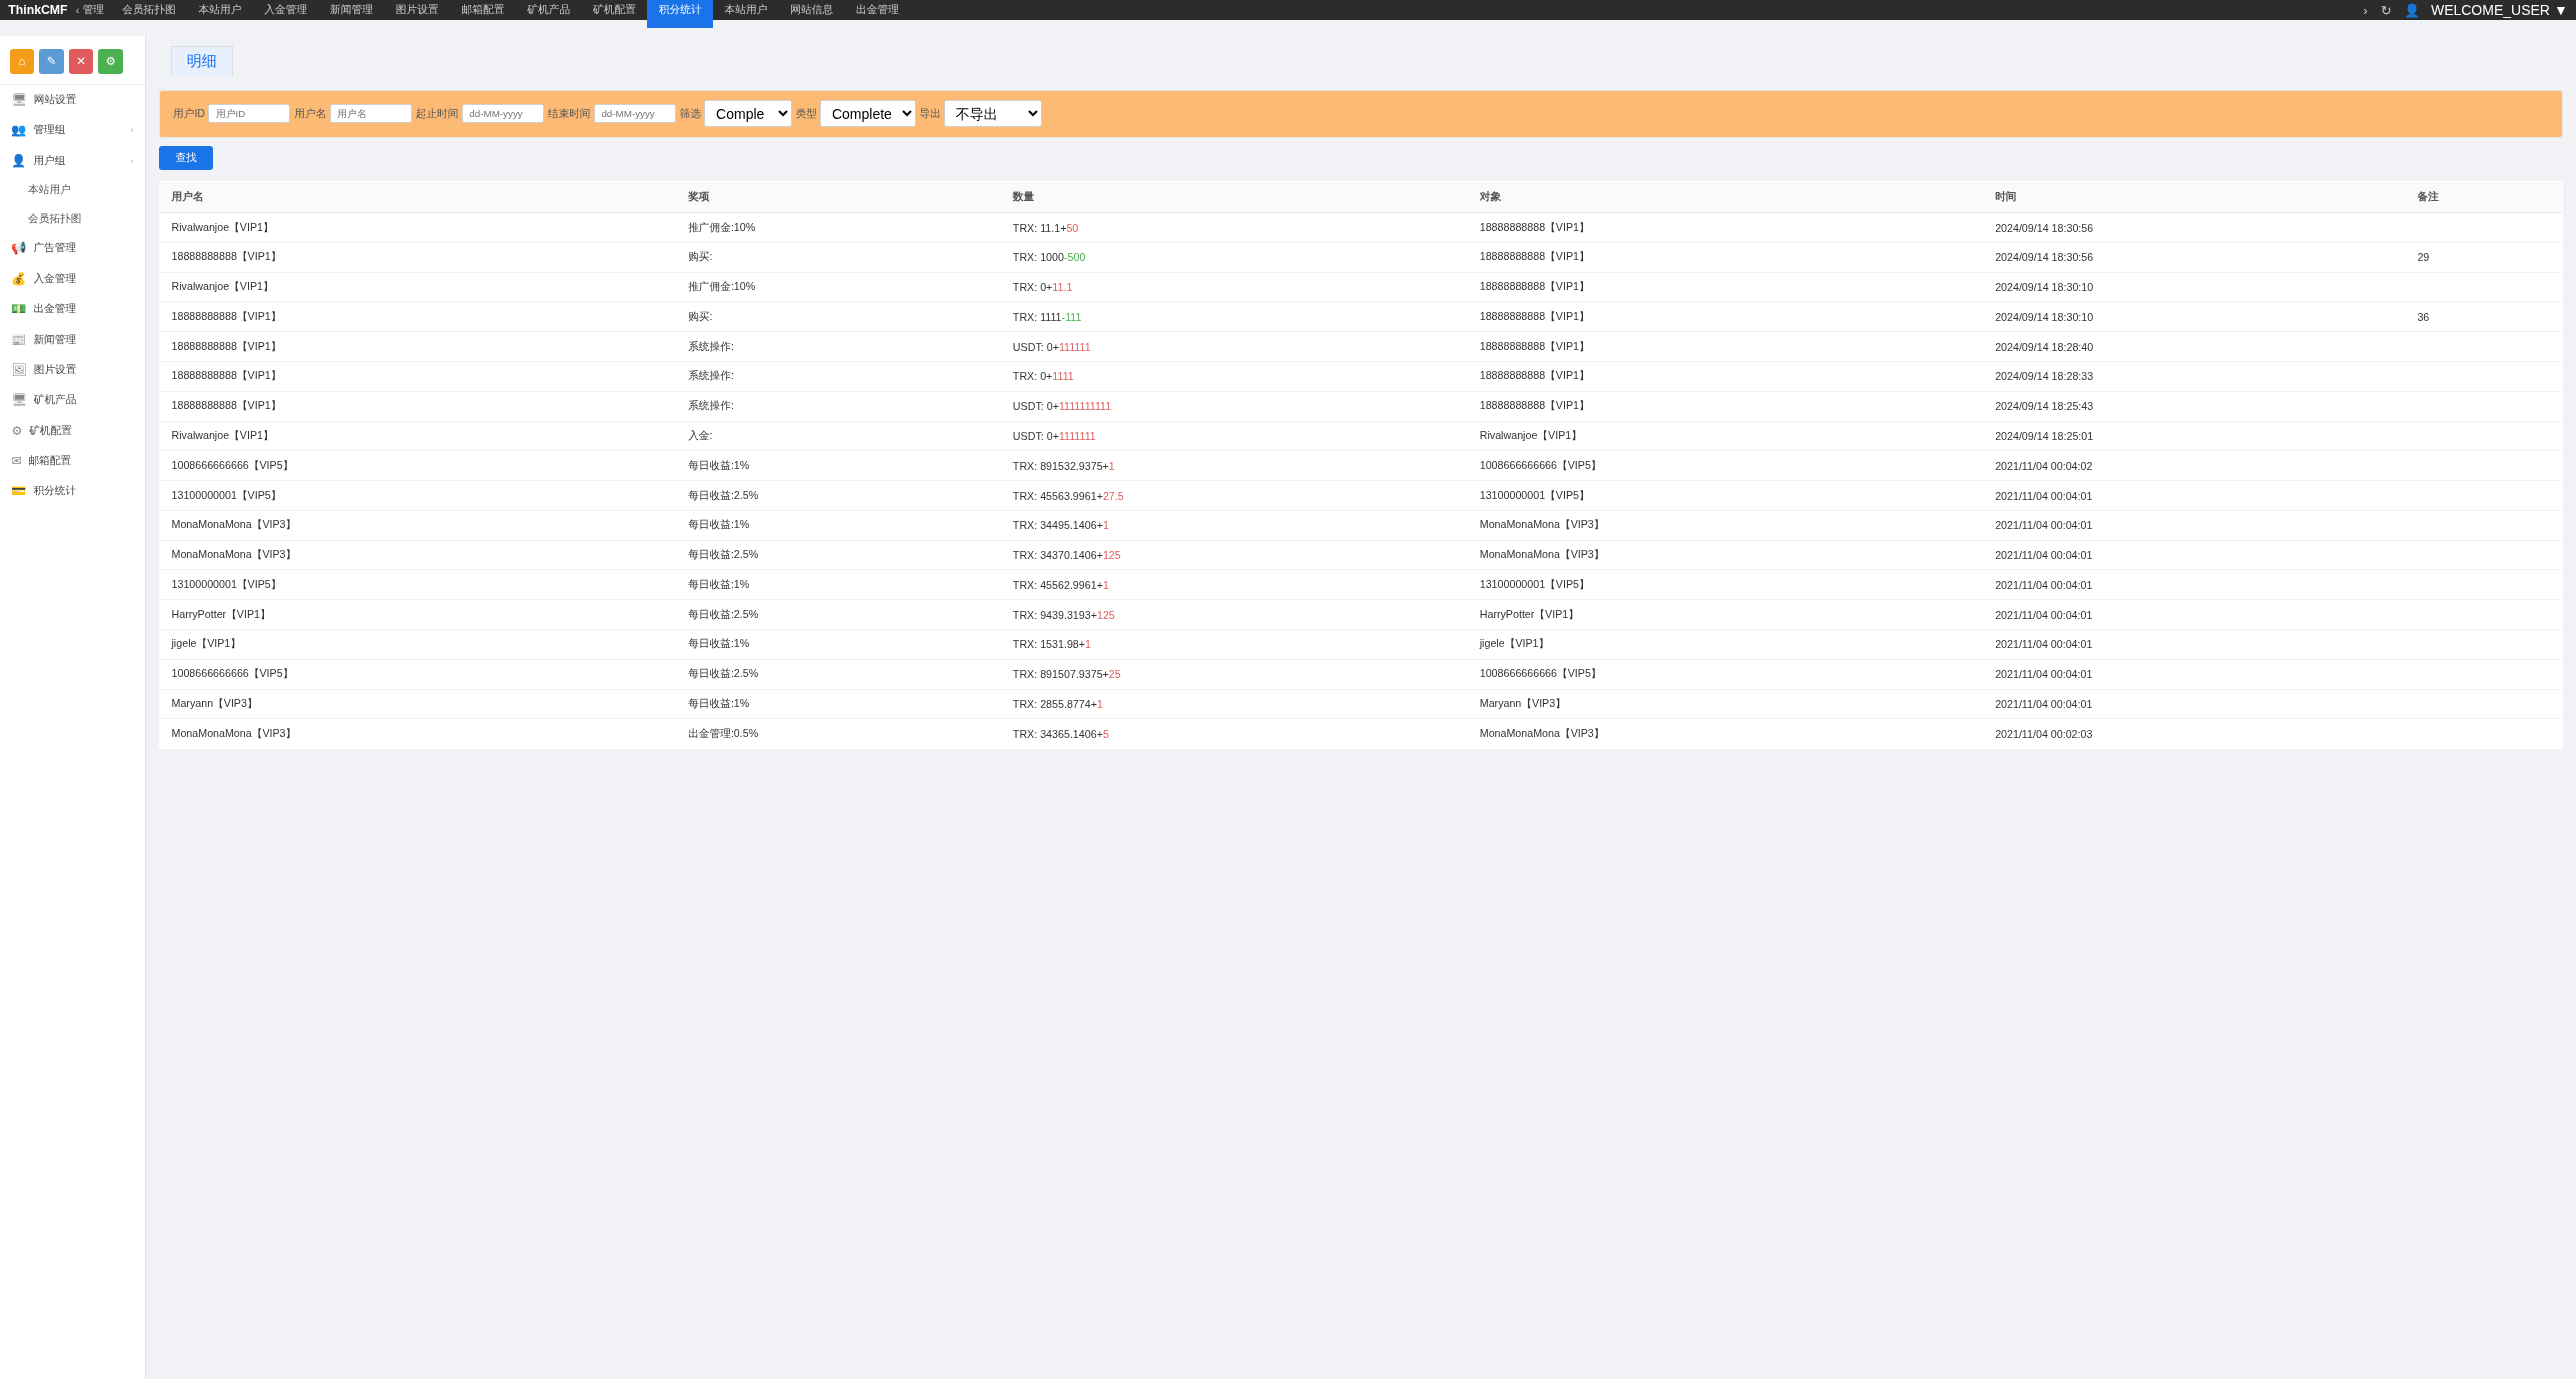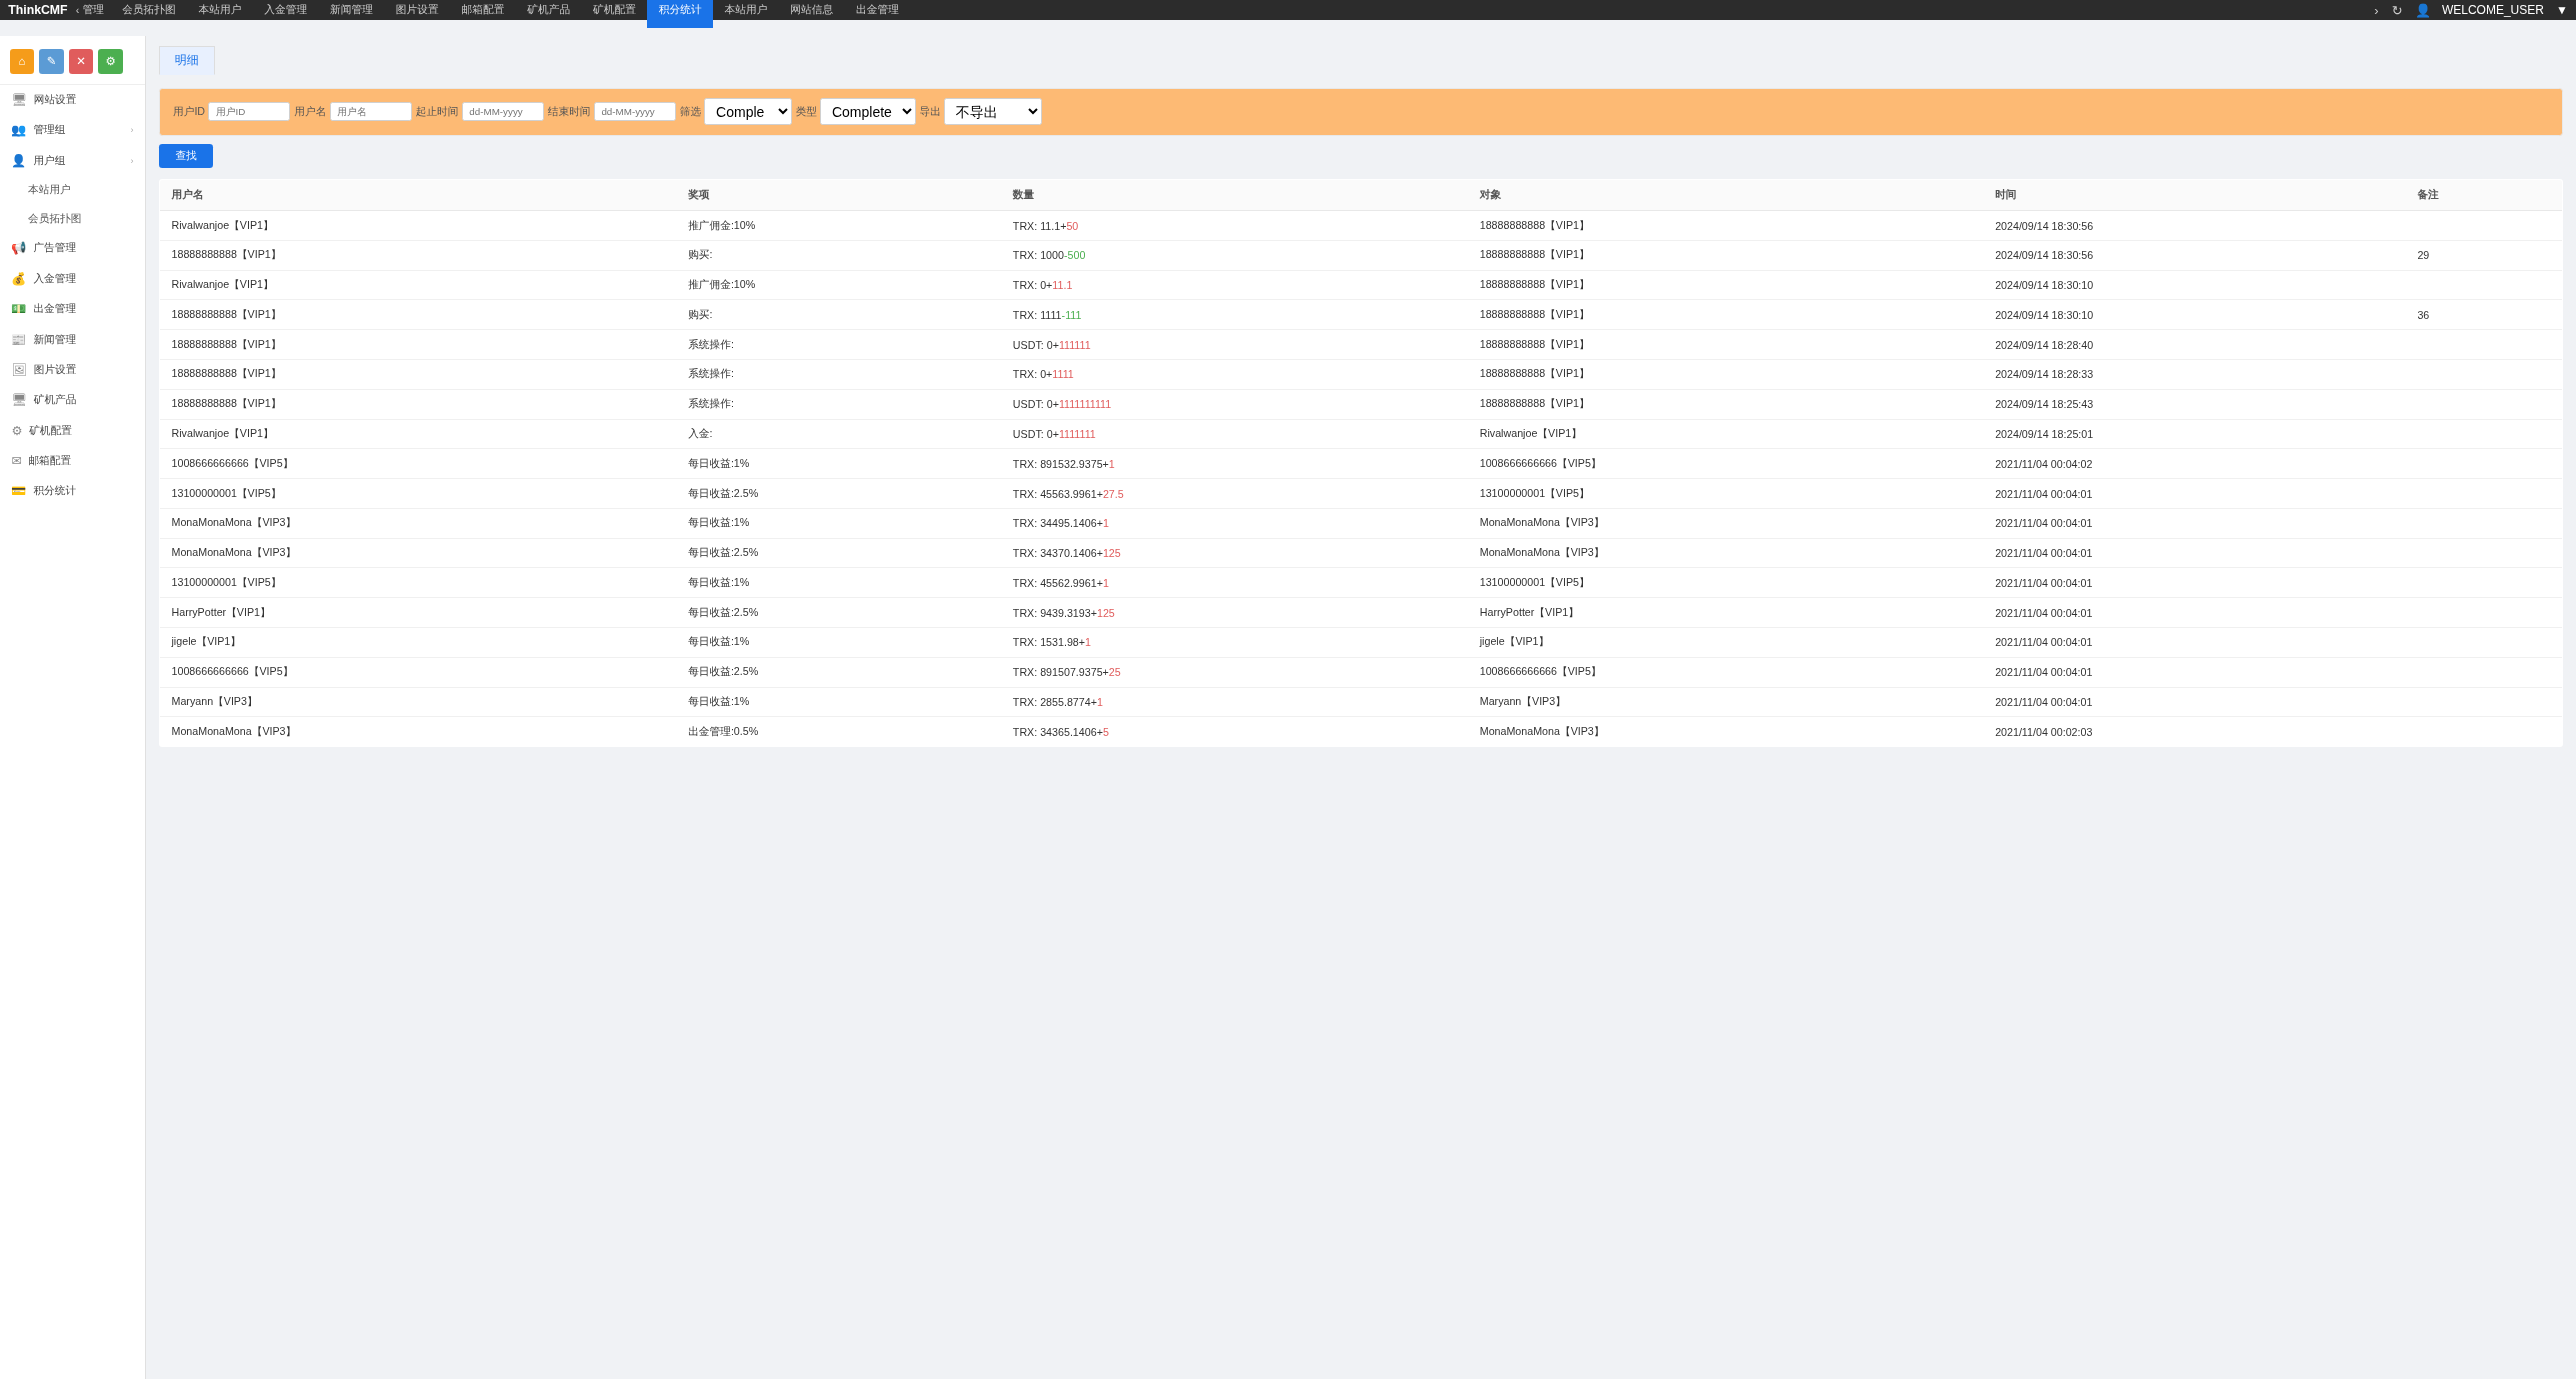--- a/index.html
+++ b/index.html
@@ -44,21 +44,21 @@
       font-size: 10.7px;
     }
     .top-nav .nav-item.active { background: #1a73e8; color: #fff; }
     .top-nav .nav-right {
       display: flex; align-items: center; gap: 6.6px; margin-left: auto;
     }
     .top-nav .nav-right .icon-btn {
       color: #ccc; cursor: pointer; font-size: 13px; padding: 3.3px;
     }
     .top-nav .nav-right .user-label {
-      color: #fff; font-size: 12px; cursor: pointer; display: flex; align-items: center; gap: 12px;
+      color: #fff; font-size: 14px; cursor: pointer; display: flex; align-items: center; gap: 4px;
     }
 
     
     .layout {
       display: flex;
       margin-top: 36px;
       min-height: calc(100vh - 36px);
     }
     .sidebar {
       width: 146px;
@@ -102,22 +102,23 @@
     }
     .tab-row {
       display: flex; gap: 0;
       margin-bottom: 13px;
     }
     .tab-btn {
       padding: 4.9px 14.8px;
       background: #fff;
       border: 0.8px solid #ddd;
       cursor: pointer;
-      font-size: 12px;
+      font-size: 15px;
       color: #333;
+      margin-left: 12px;
     }
     .tab-btn.active {
       background: #e8f0fe;
       border-bottom-color: #e8f0fe;
       color: #1a73e8;
     }
 
     
     .filter-row {
       display: flex; align-items: center; gap: 4px; flex-wrap: wrap;

